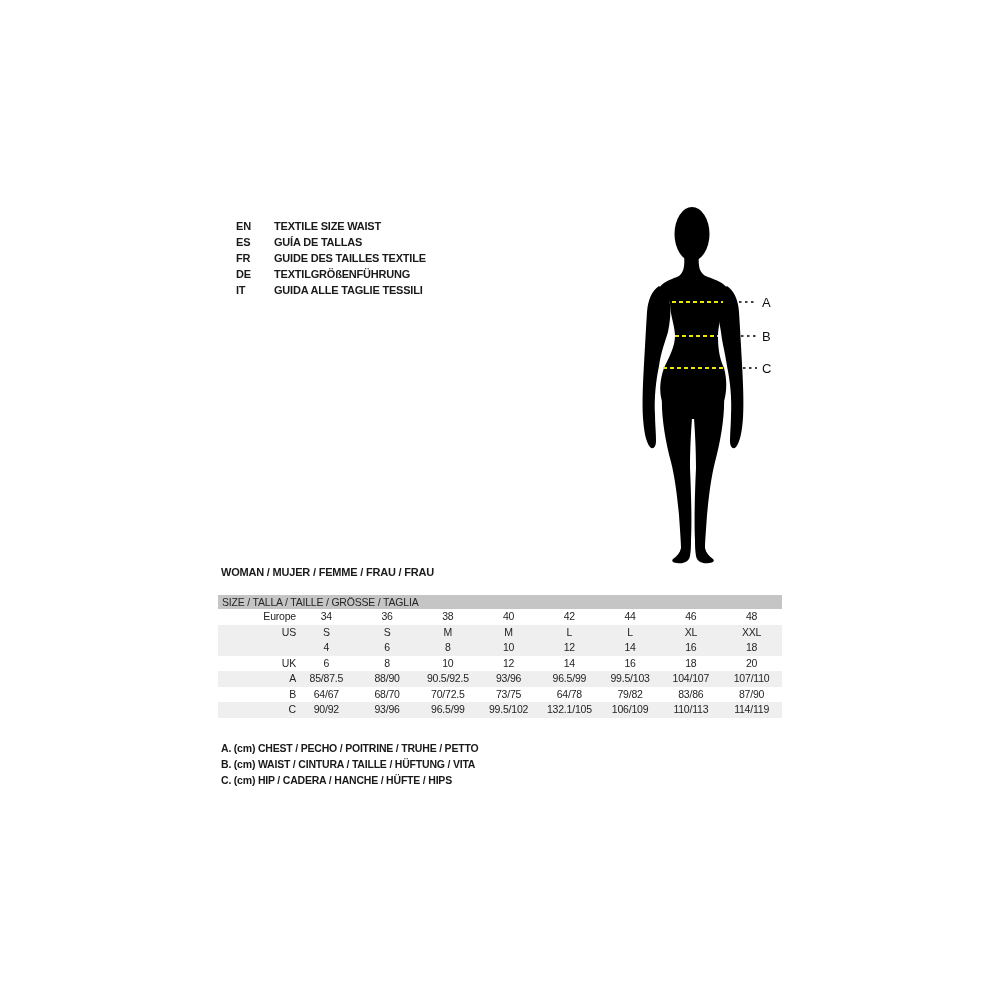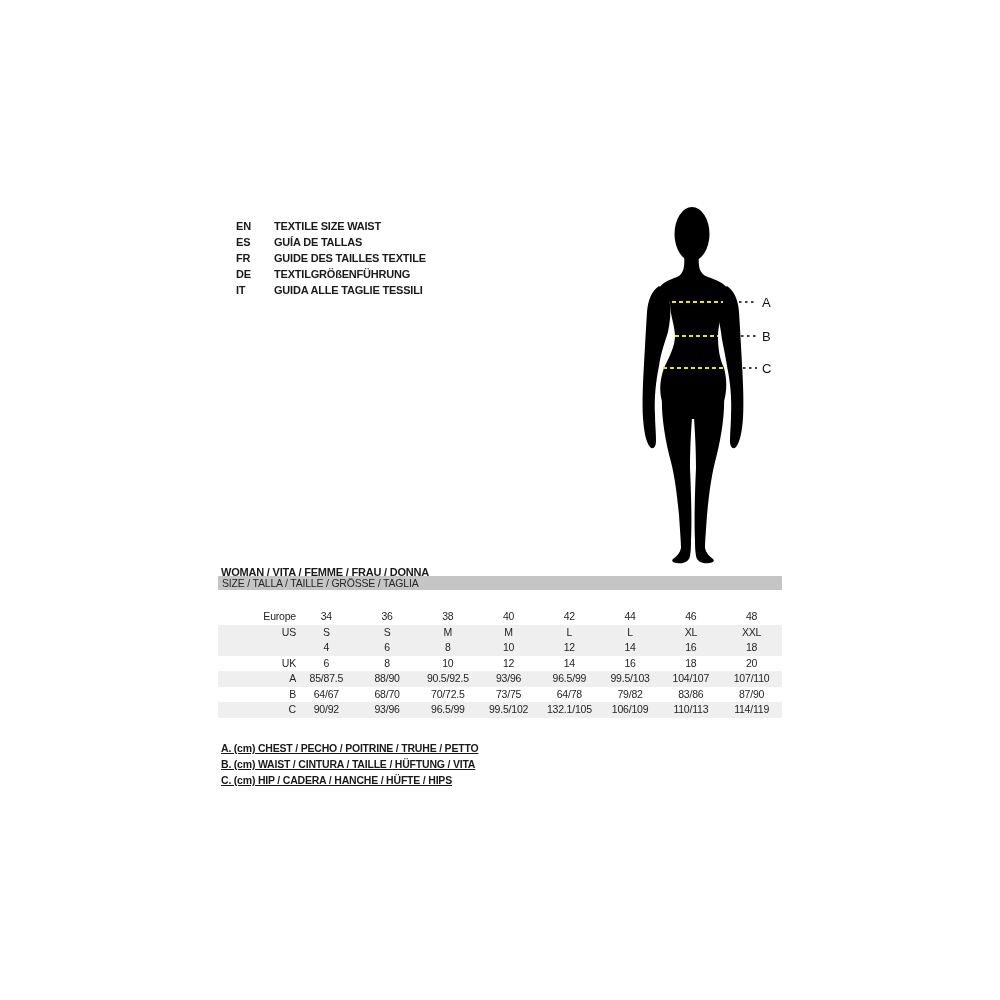--- a/index.html
+++ b/index.html
@@ -13,28 +13,28 @@
   .lang-code{width:38px;}
   .lang-label{white-space:nowrap;}
 
   
   .figure-wrap{position:absolute;left:635px;top:200px;width:170px;height:375px;}
   .figure-wrap svg{display:block;width:170px;height:375px;}
   .marker-label{font-family:"Liberation Sans", sans-serif;font-size:13px;fill:#111;}
 
   
   .woman-title{position:absolute;left:221px;top:566px;font-size:11px;font-weight:700;letter-spacing:-0.2px;white-space:nowrap;}
-  .size-header{position:absolute;left:218px;top:576px;width:560px;height:14px;
+  .size-header{position:absolute;left:218px;top:595px;width:560px;height:14px;
     font-size:10.5px;line-height:14px;padding-left:4px;color:#262626;letter-spacing:-0.2px;white-space:nowrap;}
   .size-table{position:absolute;left:218px;top:609px;width:564px;border-collapse:collapse;table-layout:fixed;}
   .size-table td{font-size:10.5px;line-height:15.5px;padding:0;text-align:center;color:#242424;letter-spacing:-0.2px;white-space:nowrap;}
   .size-table td.rowlabel{text-align:right;padding-left:4px;}
 
   
-  .legend{position:absolute;left:221px;top:740px;text-decoration:underline;}
+  .legend{position:absolute;left:221px;top:740px;}
   .legend-line{font-size:10.5px;font-weight:700;line-height:16px;letter-spacing:-0.2px;white-space:nowrap;}
 </style>
 </head>
 <body>
 
 <div class="lang-list">
     <div class="lang-row">
       <span class="lang-code">EN</span>
       <span class="lang-label">TEXTILE SIZE WAIST</span>
     </div>
@@ -139,21 +139,21 @@
     </g>
 
     <g>
       <line class="dash-body" x1="28" y1="168" x2="90" y2="168" stroke-width="2.2" stroke-dasharray="4 3" stroke="#e8e800"></line>
       <line class="dash-out" x1="108" y1="168" x2="122" y2="168" stroke-width="1.6" stroke-dasharray="2.5 3.5" stroke="#000000"></line>
       <text class="marker-label" x="127" y="173">C</text>
     </g>
   </svg>
 </div>
 
-<div class="woman-title">WOMAN / VITA / FEMME / FRAU / DONNA</div>
+<div class="woman-title">WOMAN / MUJER / FEMME / FRAU / FRAU</div>
 
 <div class="size-header" style="background: rgb(197, 197, 197);">SIZE / TALLA / TAILLE / GRÖSSE / TAGLIA</div>
 
 <table class="size-table">
   <colgroup>
     <col style="width:78px">
     <col>
       <col>
       <col>
       <col>

